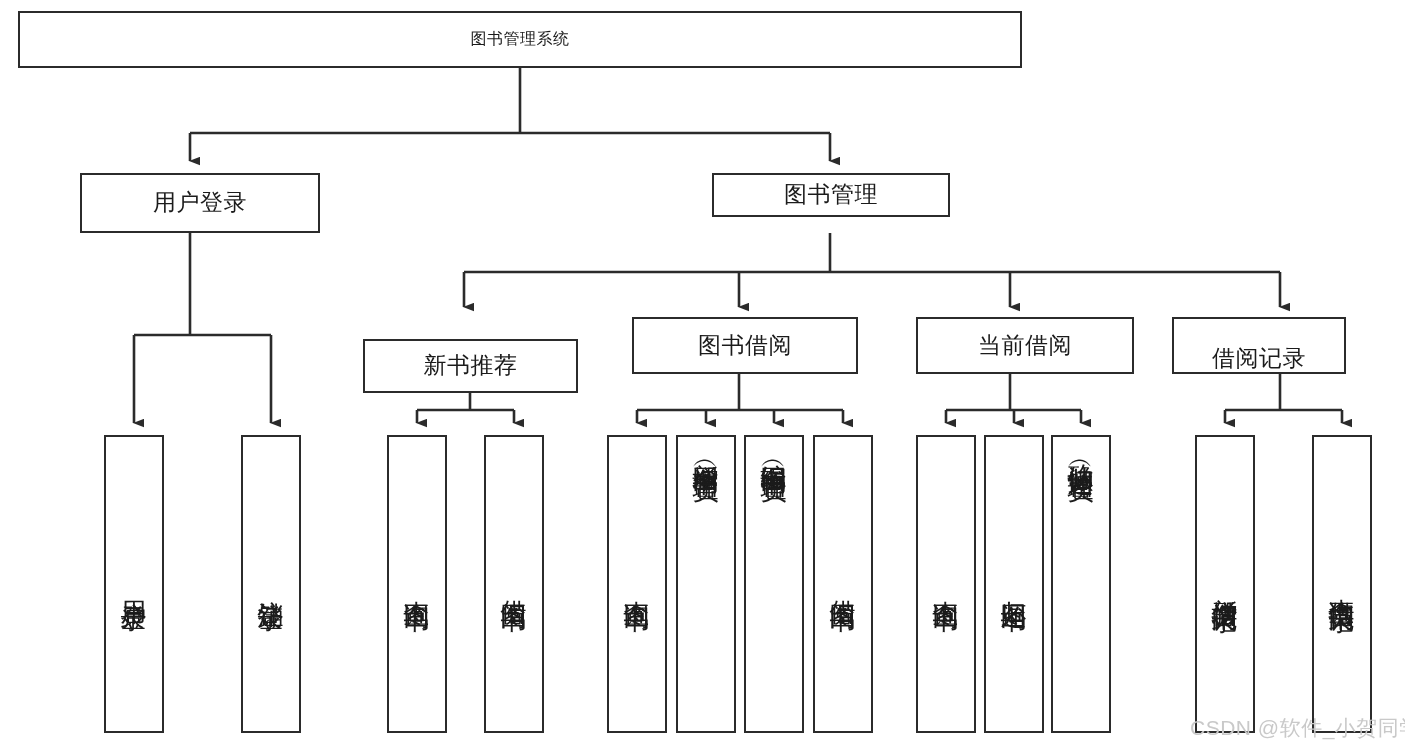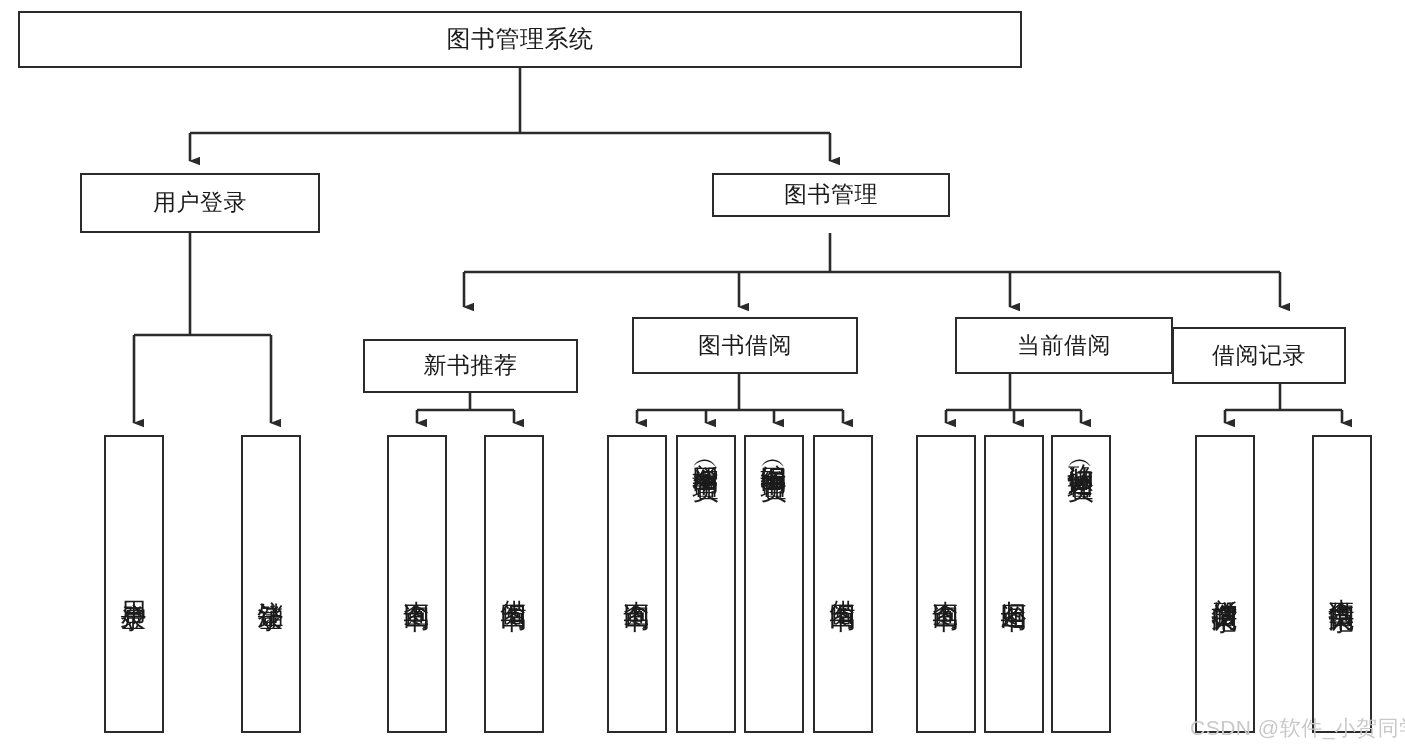--- a/index.html
+++ b/index.html
@@ -40,21 +40,21 @@
     color: #1b1b1b;
     line-height: 1.18;
     letter-spacing: 0.5px;
     white-space: nowrap;
   }
   
   .node.h .label {
     font-size: 23px;
   }
   .node.root .label {
-    font-size: 24px;
+    font-size: 16px;
   }
   
   .node.v {
     align-items: flex-start;
     padding-top: 6px;
   }
   .node.v .label {
     writing-mode: vertical-rl;
     text-orientation: upright;
     font-size: 26px;
@@ -142,25 +142,25 @@
   </div>
 
   <div class="node h" style="left:363px; top:317px; width:215px; height:54px;margin-top:22px;">
     <span class="label">新书推荐</span>
   </div>
 
   <div class="node h" style="left:632px; top:317px; width:226px; height:57px;">
     <span class="label">图书借阅</span>
   </div>
 
-  <div class="node h" style="left:955px; top:317px; width:218px; height:57px;">
+  <div class="node h" style="left:916px; top:317px; width:218px; height:57px;">
     <span class="label">当前借阅</span>
   </div>
 
-  <div class="node h" style="left:1172px; top:327px; width:174px; height:57px;">
+  <div class="node h" style="left:1172px; top:317px; width:174px; height:57px;align-items:flex-end;">
     <span class="label">借阅记录</span>
   </div>
 
   <div class="node v mid" style="left:104px; top:435px; width:60px; height:298px;">
     <span class="label">用户登录</span>
   </div>
 
   <div class="node v mid" style="left:241px; top:435px; width:60px; height:298px;">
     <span class="label">注销登录</span>
   </div>

